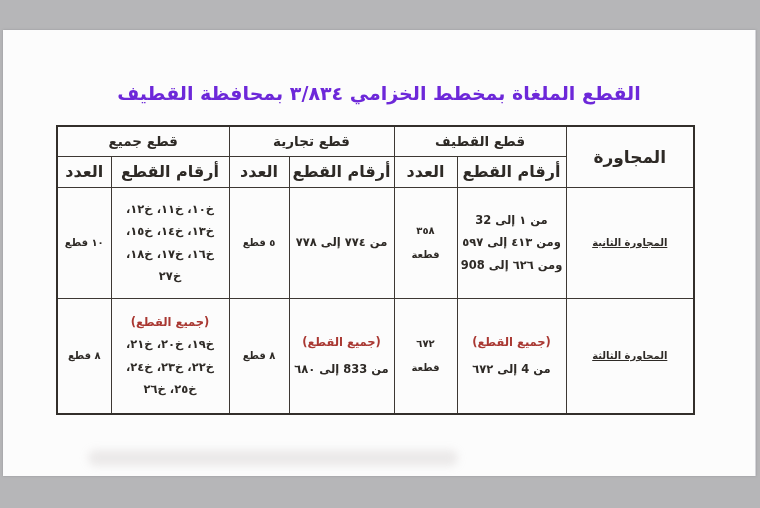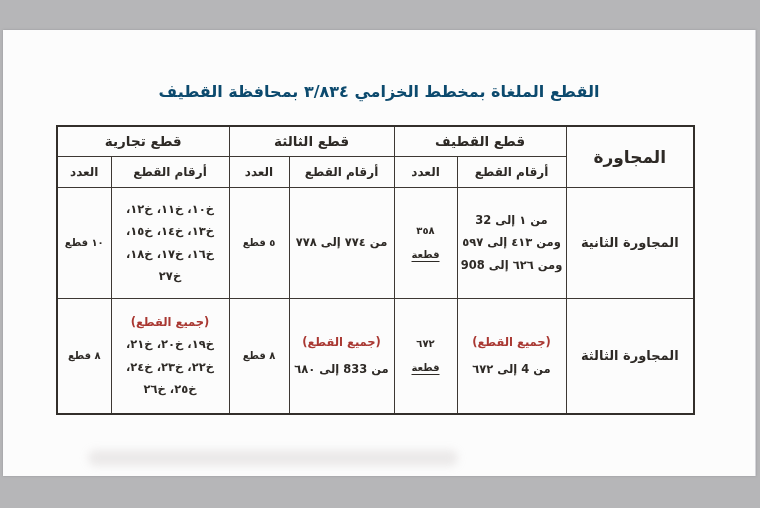--- a/index.html
+++ b/index.html
@@ -20,23 +20,23 @@
     width: 752px; height: 446px;
     background: #fcfcfc;
     border-right: 1px solid #d4d4d8;
     box-shadow: 0 0 2px rgba(120,120,125,0.5);
     direction: rtl;
   }
   .doc-title {
     position: absolute;
     top: 52px; left: 0; right: 0;
     text-align: center;
-    font-size: 16px;
+    font-size: 19px;
     font-weight: bold;
-    color: #0c4a6e;
+    color: #6d28d9;
     letter-spacing: 0.2px;
   }
   table.grid {
     position: absolute;
     left: 53px; top: 95px;
     width: 637px;
     border-collapse: collapse;
     table-layout: fixed;
     direction: rtl;
     color: #2e2a26;
@@ -48,30 +48,30 @@
     vertical-align: middle;
     font-weight: bold;
     overflow: hidden;
   }
   table.grid { border: 2px solid #332f2b; }
   tr.r-group  { height: 30px; }
   tr.r-sub    { height: 31px; }
   tr.r-data1  { height: 111px; }
   tr.r-data2  { height: 116px; }
   th.group  { font-size: 13.5px; }
-  th.sub    { font-size: 12px; }
+  th.sub    { font-size: 16px; }
   th.corner { font-size: 17px; }
-  td.neigh  { font-size: 13px; }
+  td.neigh  { font-size: 10px; text-decoration: underline; }
   .lines { display: flex; flex-direction: column; justify-content: center; align-items: center; }
   .lines span { display: block; }
   .nums   { font-size: 11.5px; line-height: 22.5px; }
   .nums-w { font-size: 11.5px; line-height: 27px; }
   .cnt    { font-size: 10px;   line-height: 24px; }
   .red { color: #a93832; }
-  .u   { text-decoration: underline; text-underline-offset: 3px; }
+  .u   { text-underline-offset: 3px; }
   .smudge {
     position: absolute;
     left: 85px; top: 420px;
     width: 370px; height: 16px;
     background: rgba(160,152,148,0.18);
     border-radius: 8px;
     filter: blur(4px);
   }
 </style>
 </head>
@@ -90,22 +90,22 @@
         <col style="width:105px">
         <col style="width:60px">
         <col style="width:118px">
         <col style="width:54px">
       </colgroup>
 
       <tbody>
           <tr class="r-group">
         <th class="corner" rowspan="2">المجاورة</th>
         <th class="group" colspan="2">قطع القطيف</th>
-        <th class="group" colspan="2">قطع الثالثة</th>
         <th class="group" colspan="2">قطع تجارية</th>
+        <th class="group" colspan="2">قطع جميع</th>
       </tr>
 
       <tr class="r-sub">
         <th class="sub">أرقام القطع</th>
         <th class="sub">العدد</th>
         <th class="sub">أرقام القطع</th>
         <th class="sub">العدد</th>
         <th class="sub">أرقام القطع</th>
         <th class="sub">العدد</th>
       </tr>

